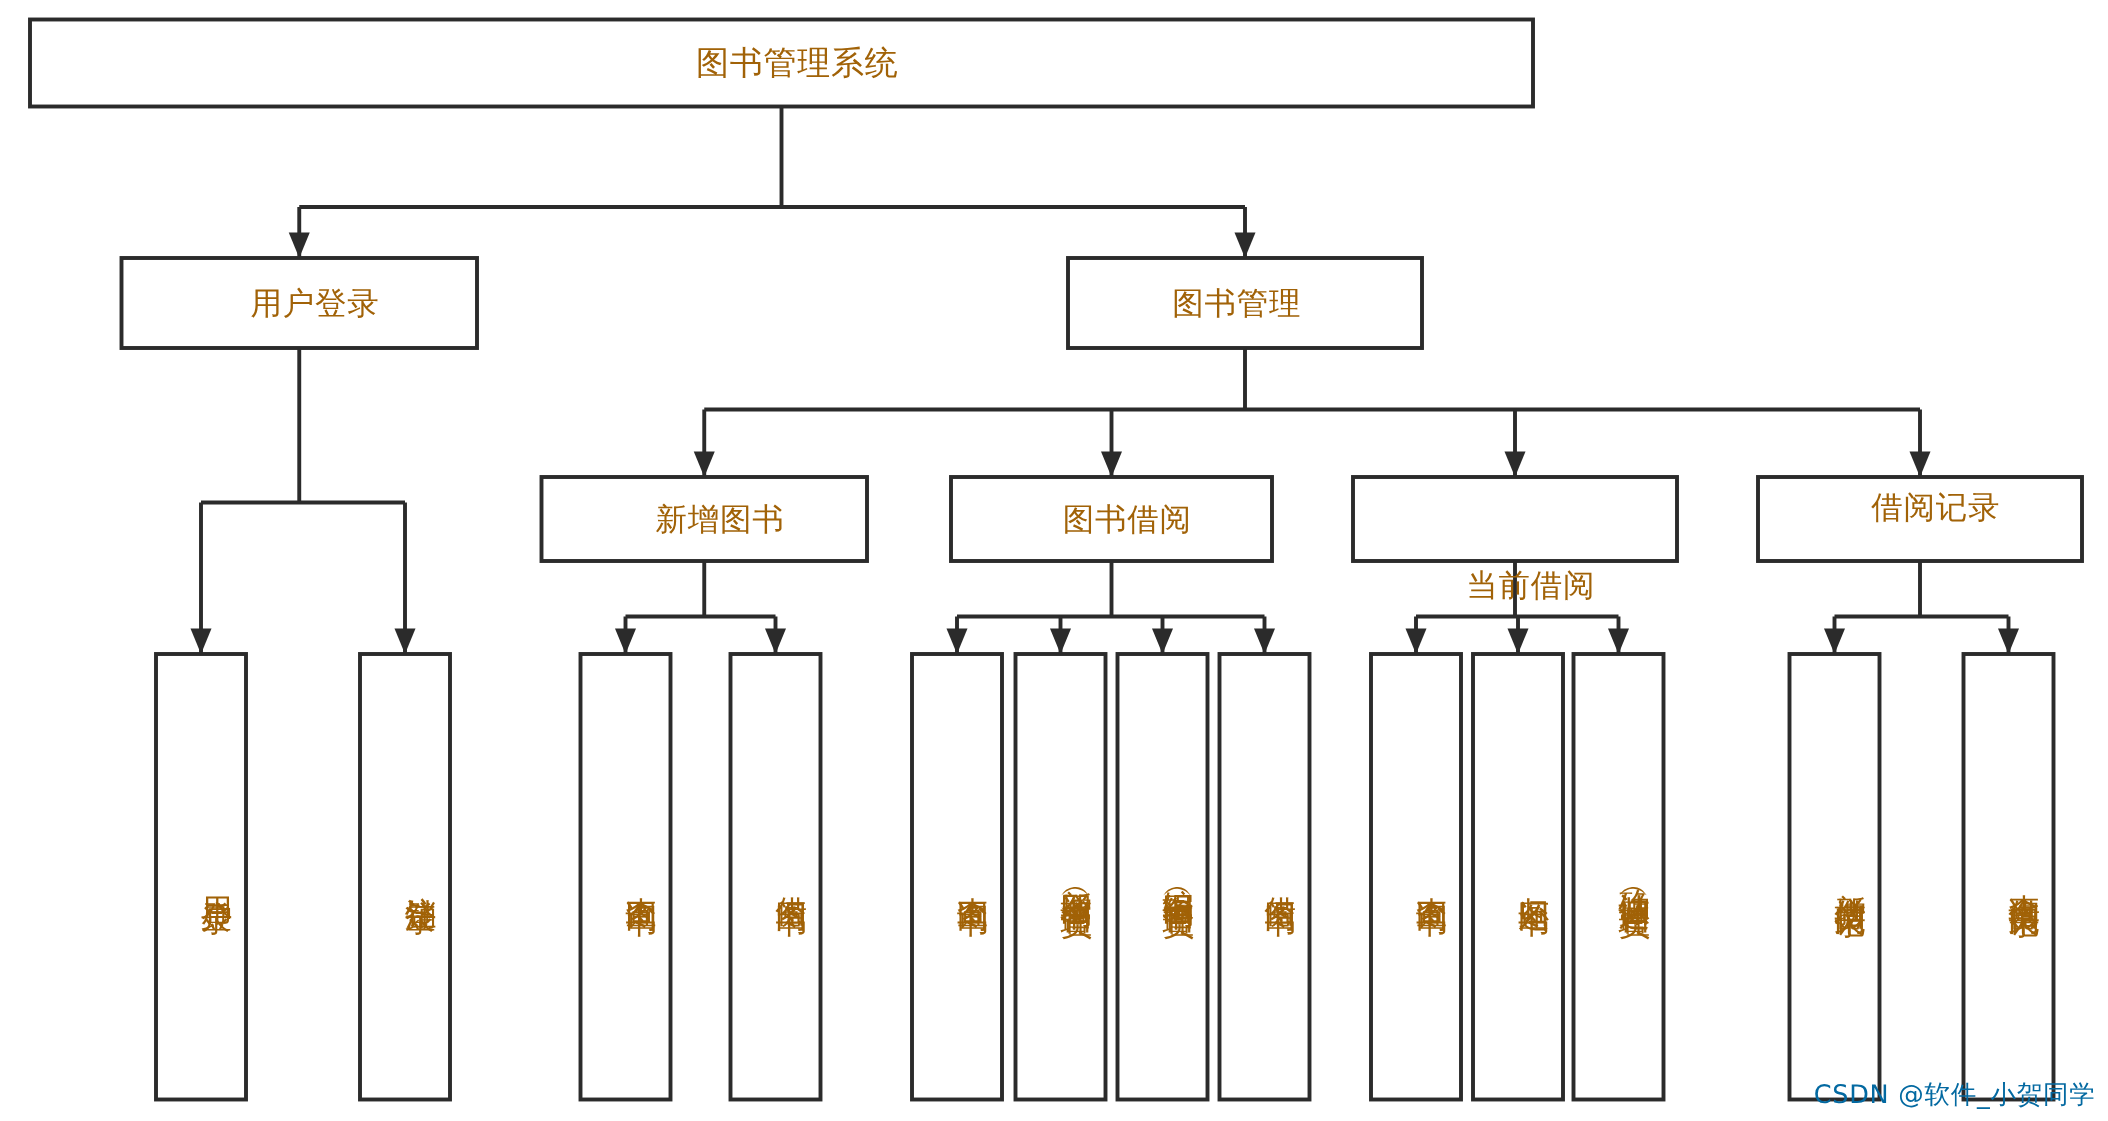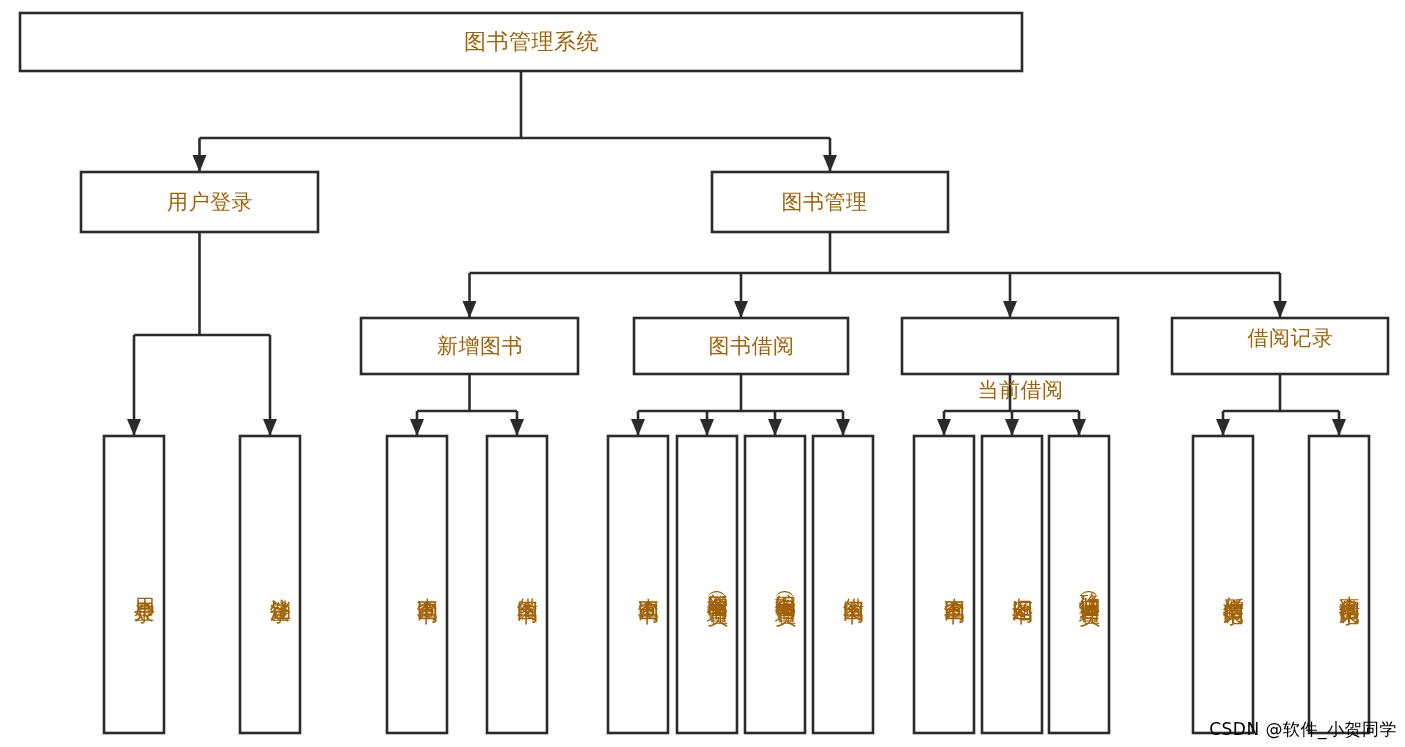--- a/index.html
+++ b/index.html
@@ -73,21 +73,21 @@
     white-space: nowrap;
   }
   .node-label.root-label {
     font-size: 22px;
   }
   #watermark {
     position: absolute;
     right: 8px;
     bottom: 6px;
     font-size: 17px;
-    color: #000000;
+    color: #0369a1;
     font-family: "DejaVu Sans", "Liberation Sans", sans-serif;
     letter-spacing: 0.5px;
     user-select: none;
   }
 </style>
 </head>
 <body>
 
 <div id="diagram-root">
 

